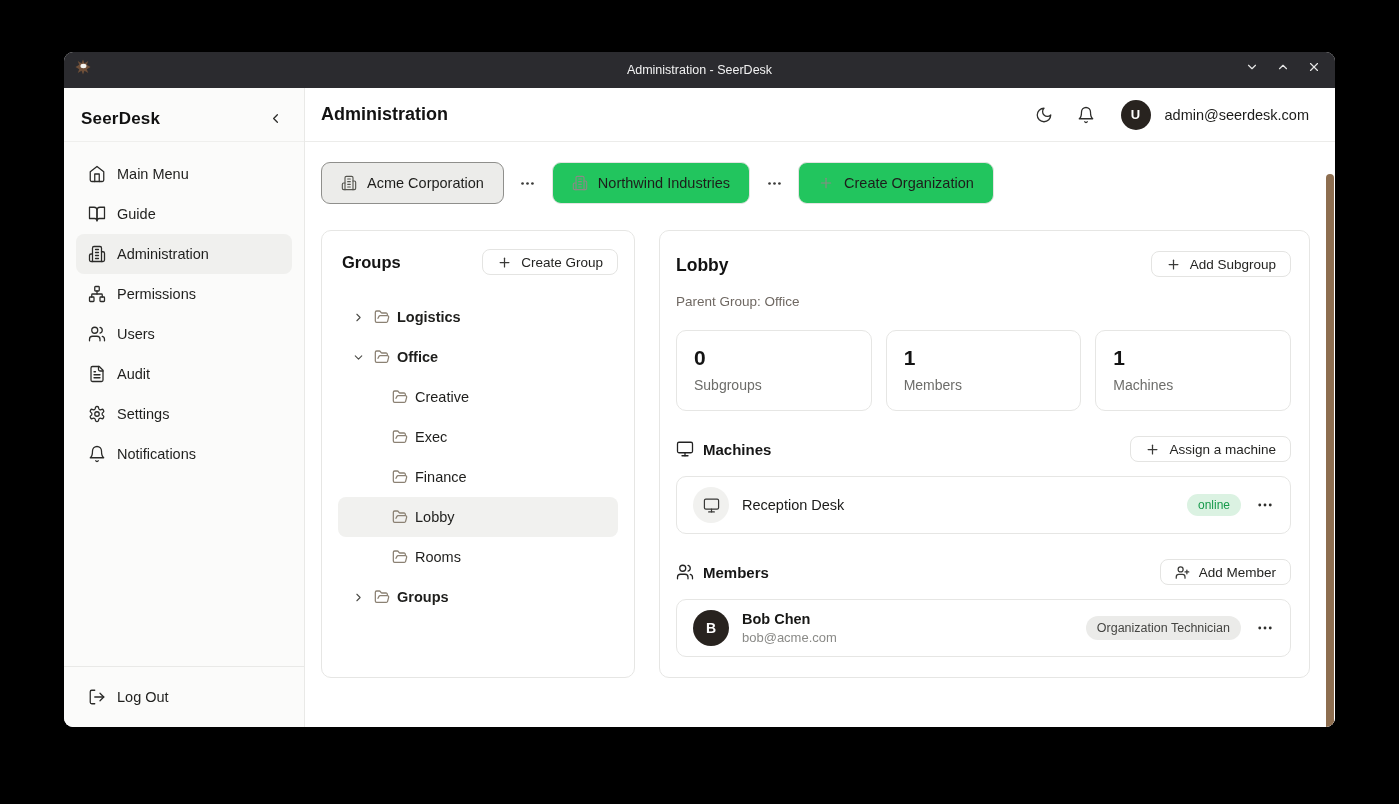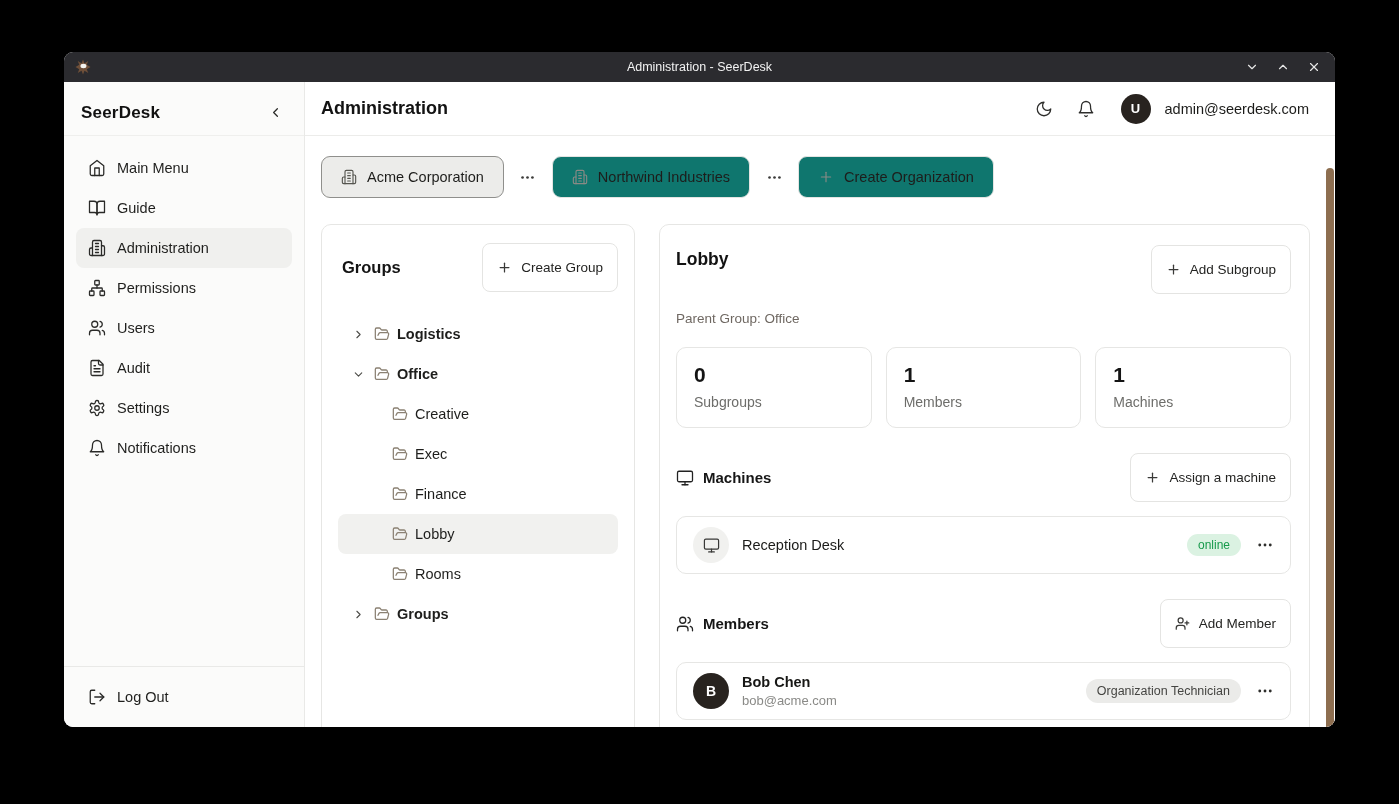--- a/index.html
+++ b/index.html
@@ -2,21 +2,21 @@
 <html><head>
 <meta charset="utf-8">
 <style>
   * { margin:0; padding:0; box-sizing:border-box; }
   html,body { width:1399px; height:804px; background:#000; font-family:"Liberation Sans", sans-serif; }
   .window {
     position:absolute; left:64px; top:52px; width:1271px; height:675px;
     background:#fff; border-radius:9px; overflow:hidden; display:flex; flex-direction:column;
   }
   
-  .titlebar { height:30px; background:#2b2b2f; position:relative; display:flex; align-items:center; flex:none; }
+  .titlebar { height:36px; background:#2b2b2f; position:relative; display:flex; align-items:center; flex:none; }
   .app-icon { position:absolute; left:10px; top:6px; width:18px; height:18px; }
   .titlebar-title { margin:0 auto; color:#f2f2f2; font-size:12.5px; }
   .win-controls { position:absolute; right:14px; top:0; height:30px; display:flex; align-items:center; gap:17px; color:#e6e6e6; }
   .win-controls .wic { width:14px; height:14px; display:block; cursor:default; }
   
   .app-body { flex:1; display:flex; min-height:0; }
   .sidebar { width:241px; flex:none; background:#fbfbfa; border-right:1px solid #e9e9e7; display:flex; flex-direction:column; }
   .brand-row { height:54px; flex:none; padding:8px 18px 0 17px; display:flex; align-items:center; justify-content:space-between; border-bottom:1px solid #efefed; }
   .brand { font-size:17px; font-weight:700; color:#111; letter-spacing:.2px; }
   .collapse-btn { width:22px; height:22px; display:flex; align-items:center; justify-content:center; color:#2c2c2a; }
@@ -31,33 +31,33 @@
   .main-header { height:54px; flex:none; border-bottom:1px solid #ececea; display:flex; align-items:center; padding:0 26px 0 16px; }
   .page-title { font-size:18px; font-weight:700; color:#131313; }
   .header-right { margin-left:auto; display:flex; align-items:center; gap:12px; }
   .icon-btn { width:30px; height:30px; display:flex; align-items:center; justify-content:center; color:#2e2e2c; }
   .avatar { width:30px; height:30px; border-radius:50%; background:#28231f; color:#fff; font-size:13px; font-weight:600;
     display:flex; align-items:center; justify-content:center; margin-left:8px; }
   .user-email { font-size:14.5px; color:#1c1c1a; margin-left:2px; }
   .content { flex:1; padding:20px 25px 24px 16px; min-height:0; }
   
   .org-bar { display:flex; align-items:center; gap:11px; margin-bottom:26px; }
-  .org-btn { height:42px; padding:0 19px; border-radius:9px; background:#0f766e; border:1px solid #e4e4e2;
+  .org-btn { height:42px; padding:0 19px; border-radius:9px; background:#22c55e; border:1px solid #e4e4e2;
     display:inline-flex; align-items:center; gap:10px; font-size:14.5px; font-weight:500; color:#1d1d1b; cursor:default; }
   .org-btn.selected { background:#ececea; border-color:#8f8f8c; }
   .org-btn .bic { color:#55554f; }
   .org-btn.plain .bic { color:#8a8a85; }
   .dots-btn { width:26px; height:30px; display:flex; align-items:center; justify-content:center; color:#3c3c3a; }
   
   .columns { display:flex; gap:24px; align-items:stretch; }
   .panel { border:1px solid #e6e6e4; border-radius:10px; background:#fff; }
   .groups-panel { width:314px; flex:none; padding:14px 16px; }
   .groups-head { display:flex; align-items:center; justify-content:space-between; margin:4px 0 22px 4px; }
   .groups-title { font-size:16.5px; font-weight:700; color:#141414; }
-  .btn { height:49px; padding:0 14px; border:1px solid #e4e4e2; border-radius:8px; background:#fff;
+  .btn { height:26px; padding:0 14px; border:1px solid #e4e4e2; border-radius:8px; background:#fff;
     display:inline-flex; align-items:center; gap:9px; font-size:13.5px; font-weight:500; color:#242422; cursor:default; font-family:inherit; }
   .btn .ic-s { color:#3a3a38; }
   .tree-row { height:40px; display:flex; align-items:center; border-radius:8px; font-size:14.5px; color:#1e1e1c; cursor:default; }
   .tree-row.lvl0 { padding-left:14px;font-weight:bold; }
   .tree-row.lvl1 { padding-left:54px; }
   .tree-row.selected { background:#f1f1ef; }
   .tw-chev { width:13px; height:13px; color:#4c4c48; margin-right:9px; display:flex; }
   .tw-folder { width:16px; height:16px; color:#8b8173; margin-right:7px; display:flex; }
   
   .detail-panel { flex:1; padding:20px 18px 20px 16px; min-width:0; }

